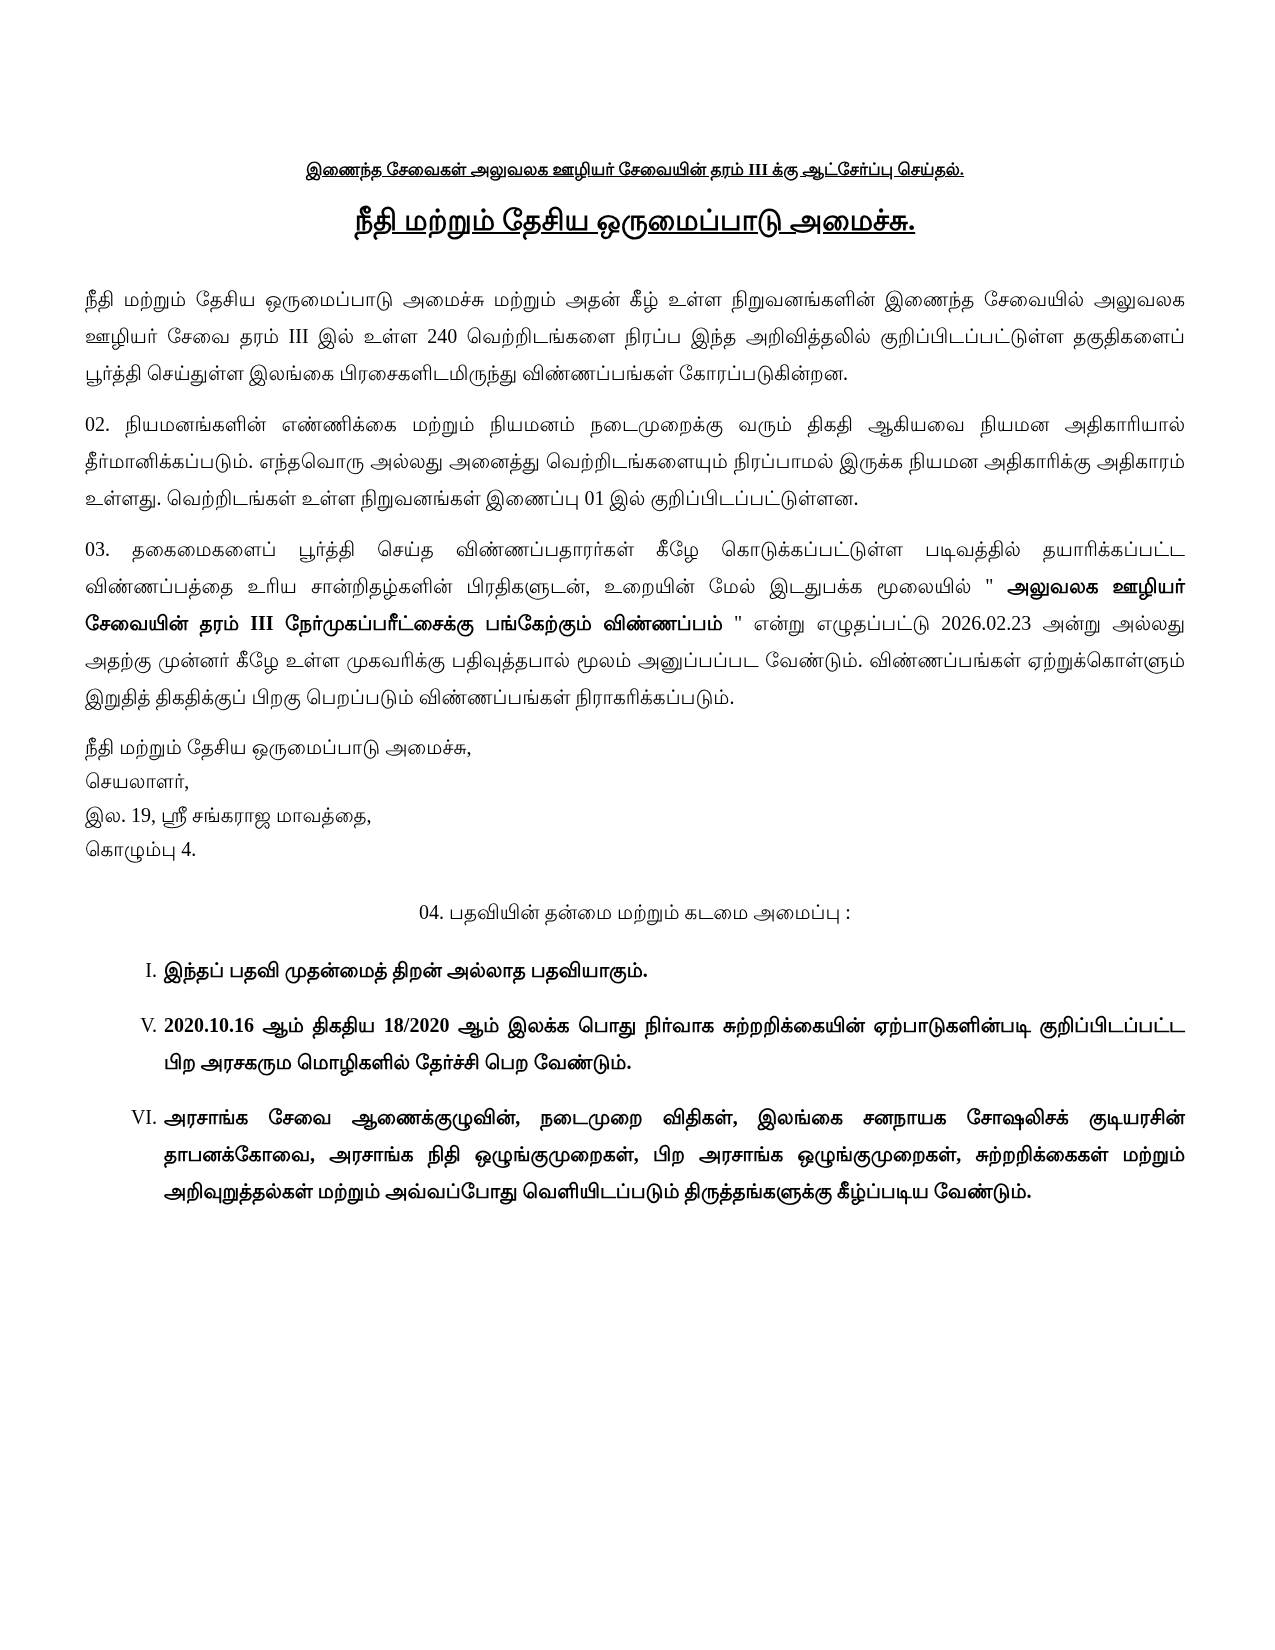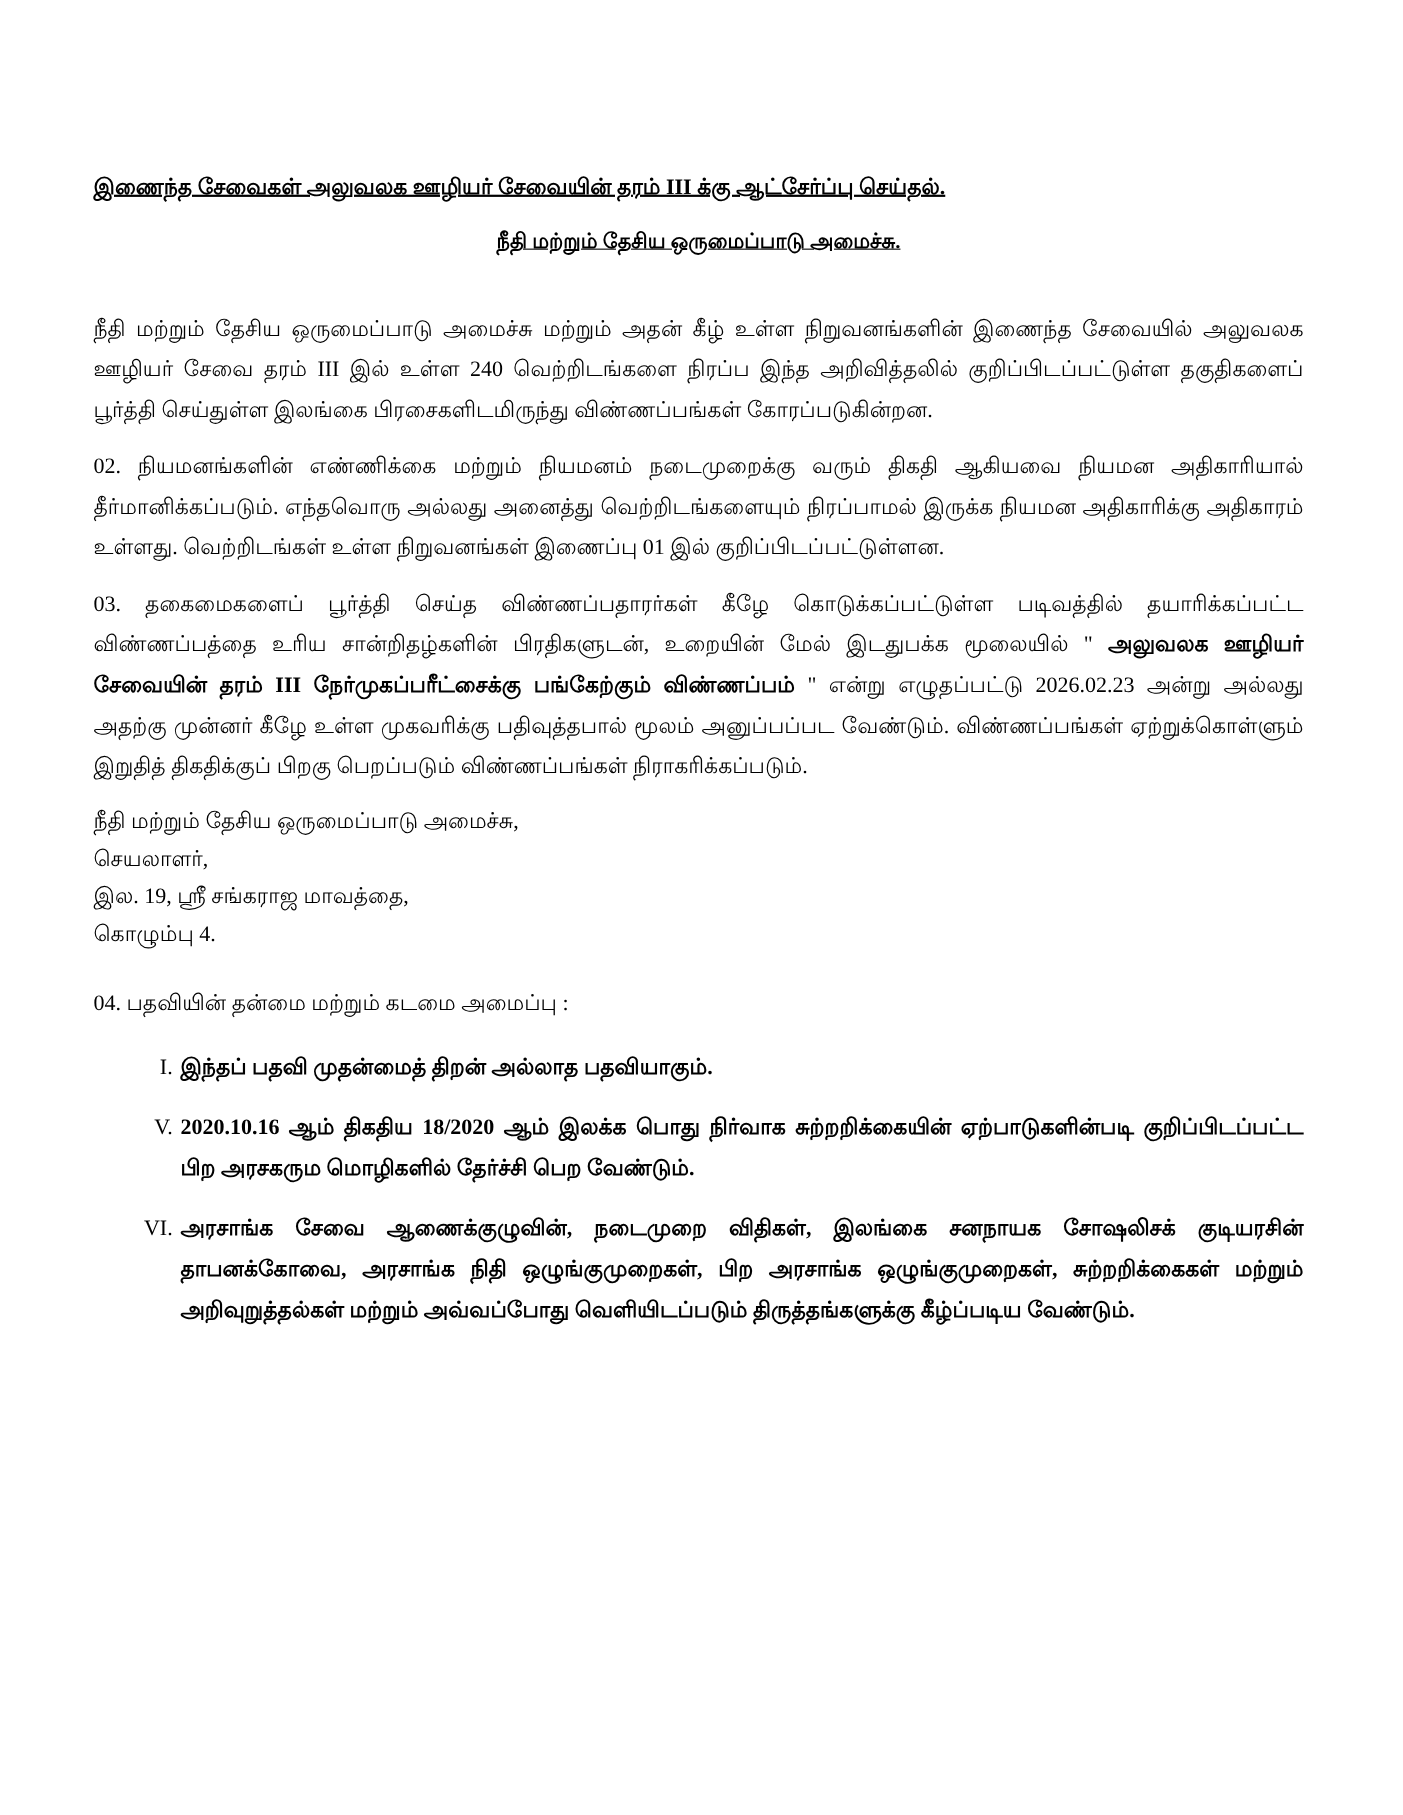--- a/index.html
+++ b/index.html
@@ -15,48 +15,49 @@
     background: #ffffff;
     color: #000000;
     font-family: "Liberation Serif", "DejaVu Serif", serif;
     font-size: 20px;
     line-height: 37px;
     box-sizing: border-box;
     padding: 155px 90px 0 85px;
     overflow: hidden;
   }
   .doc-title {
+    text-align: center;
     font-weight: bold;
-    font-size: 20px;
+    font-size: 17px;
     line-height: 30px;
     text-decoration: underline;
     margin: 0 0 20px 0;
   }
   .doc-subtitle {
     text-align: center;
     font-weight: bold;
-    font-size: 19px;
+    font-size: 29px;
     line-height: 30px;
     text-decoration: underline;
     margin: 0 0 46px 0;
   }
   .para {
     margin: 0 0 14px 0;
     text-align: justify;
     text-justify: inter-word;
     font-family: Liberation Serif, serif;
   }
   .para b { font-weight: bold; }
   .address-block {
     margin: 8px 0 0 0;
     line-height: 34px;
   }
   .section-heading {
     margin: 28px 0 21px 0;
-    text-align: left;
+    text-align: center;
   }
   .roman-list {
     margin: 0;
     padding: 0;
   }
   .list-item {
     display: flex;
     margin: 0 0 18px 0;
   }
   .list-marker {

